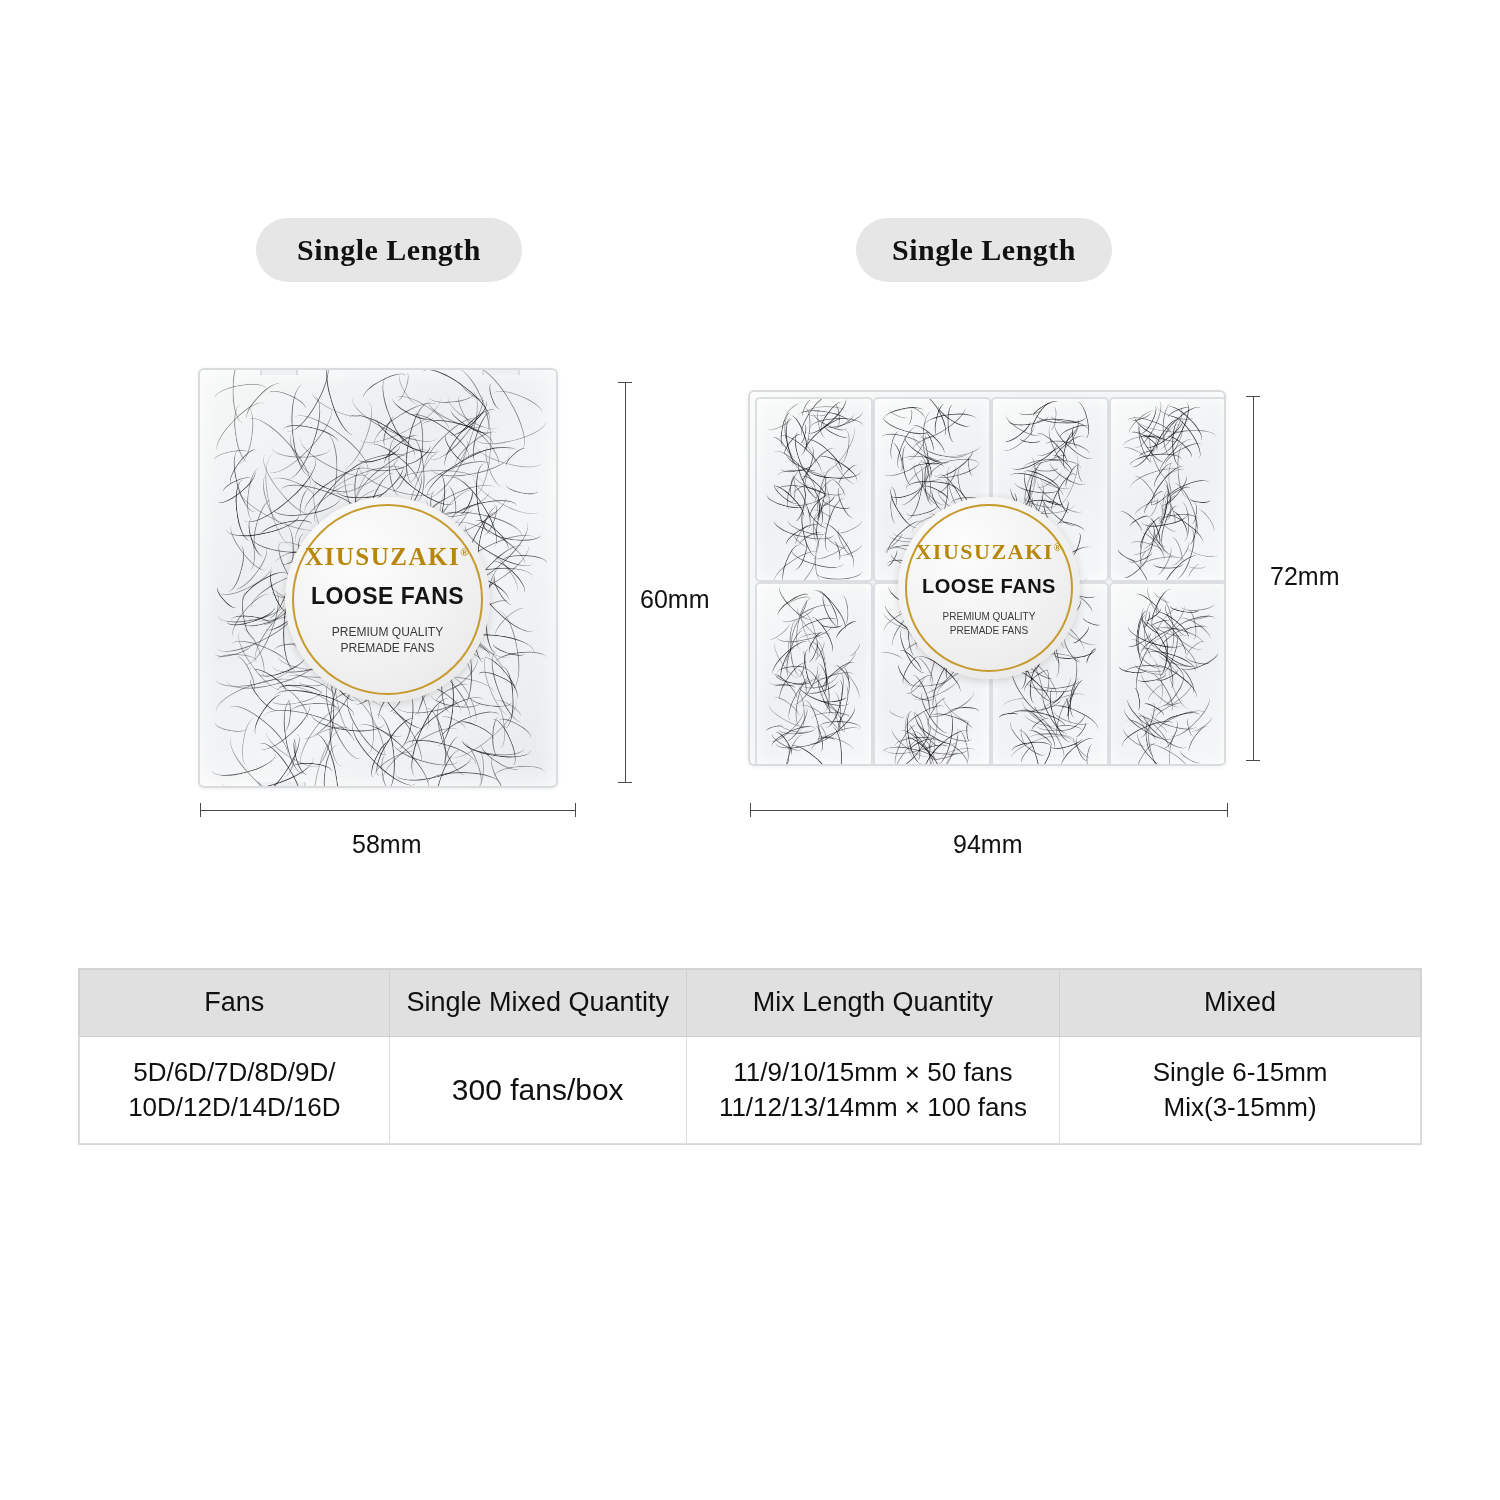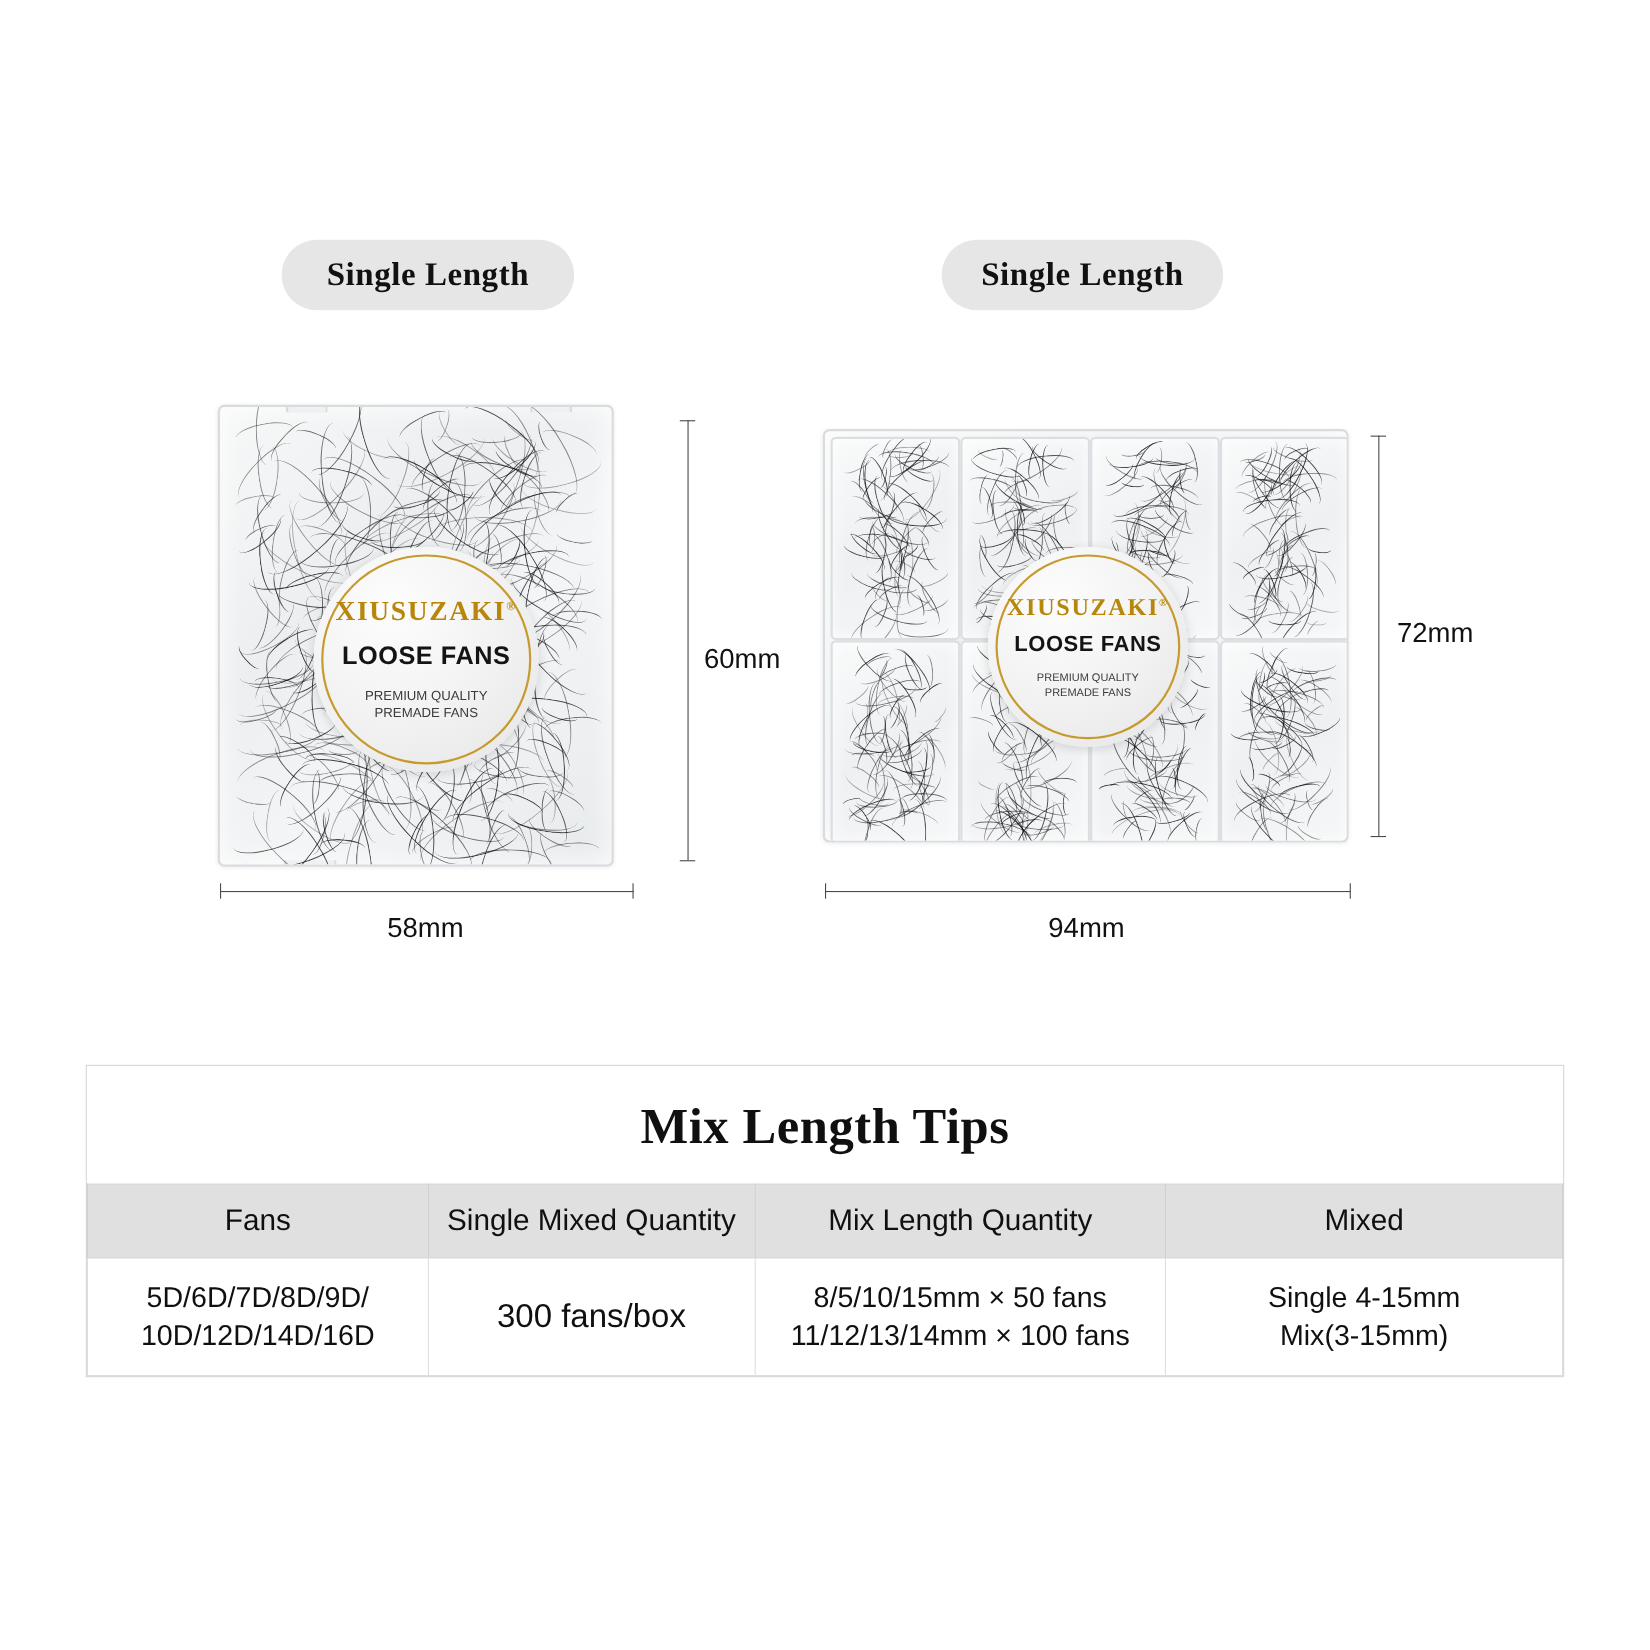--- a/index.html
+++ b/index.html
@@ -1506,41 +1506,40 @@
 <div class="dim-cap h" style="left:1246px; top:396px;"></div>
 <div class="dim-cap h" style="left:1246px; top:760px;"></div>
 <div class="dim-label" style="left:1270px; top:562px;">72mm</div>
 
 <div class="dim-line dim-h" style="left:750px; top:810px; width:478px;"></div>
 <div class="dim-cap v" style="left:750px; top:803px;"></div>
 <div class="dim-cap v" style="left:1227px; top:803px;"></div>
 <div class="dim-label" style="left:953px; top:830px;">94mm</div>
 
 <div id="tips-table">
-  <div class="table-title">Mix Length Tips</div>
   <table>
     <thead>
       <tr>
         <th class="col1">Fans</th>
         <th class="col2">Single Mixed Quantity</th>
         <th class="col3">Mix Length Quantity</th>
         <th class="col4">Mixed</th>
       </tr>
     </thead>
     <tbody>
       <tr>
         <td class="cell-lines">
           <span>5D/6D/7D/8D/9D/</span>
           <span>10D/12D/14D/16D</span>
         </td>
         <td class="big">300 fans/box</td>
         <td class="cell-lines">
-          <span>8/5/10/15mm × 50 fans</span>
+          <span>11/9/10/15mm × 50 fans</span>
           <span>11/12/13/14mm × 100 fans</span>
         </td>
         <td class="cell-lines">
-          <span>Single 4-15mm</span>
+          <span>Single 6-15mm</span>
           <span>Mix(3-15mm)</span>
         </td>
       </tr>
     </tbody>
   </table>
 </div>
 
 </body></html>

